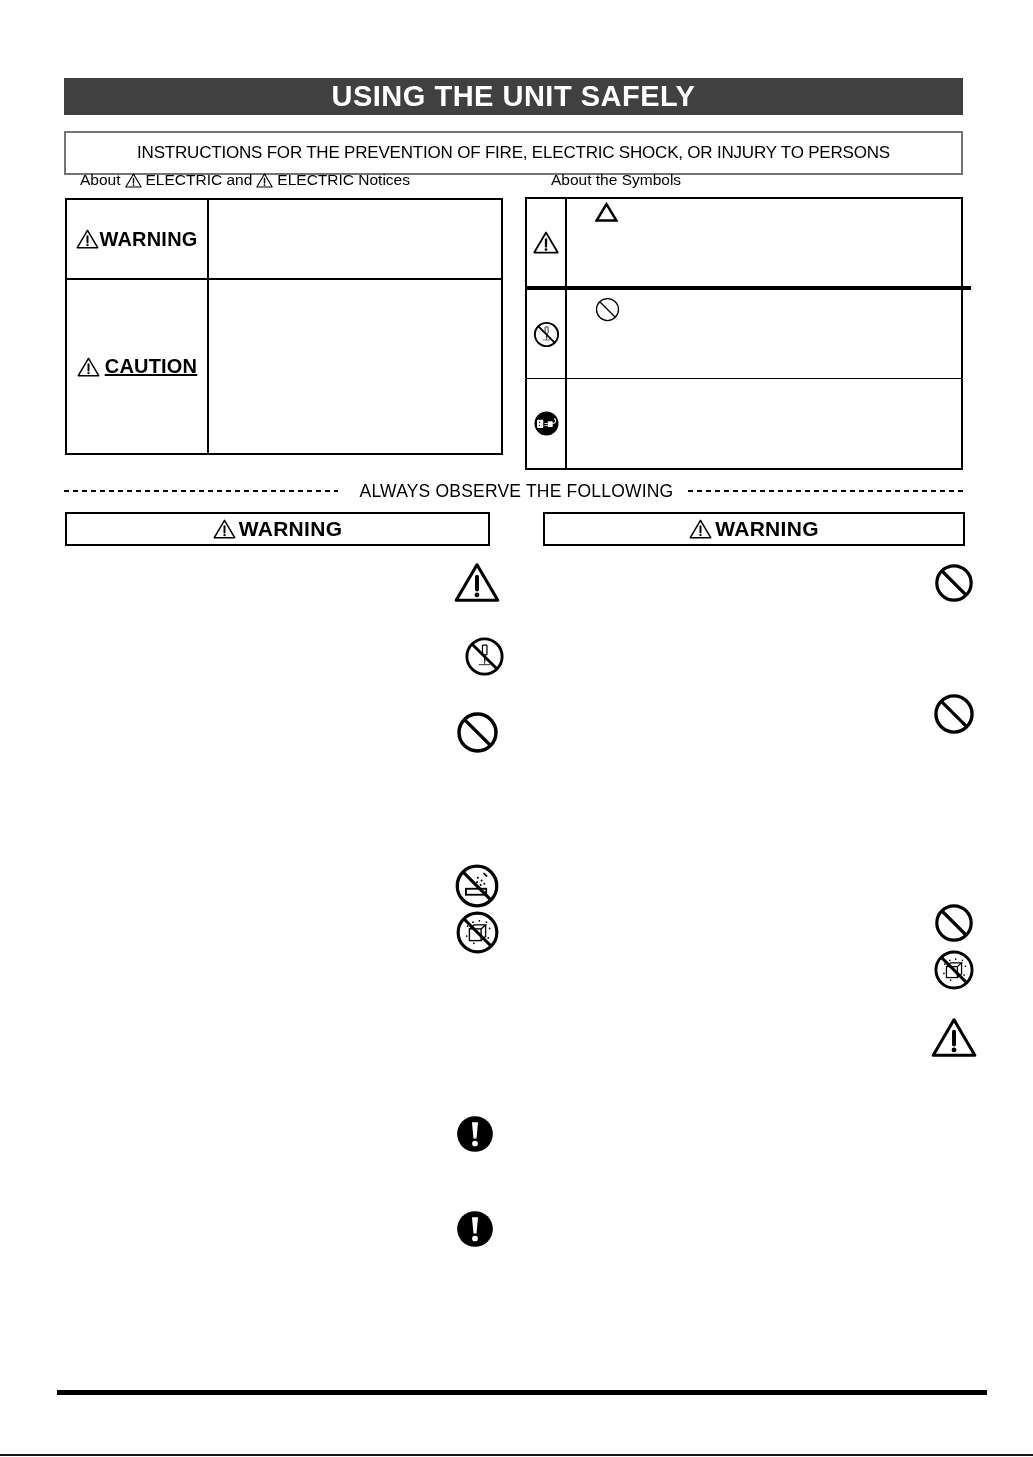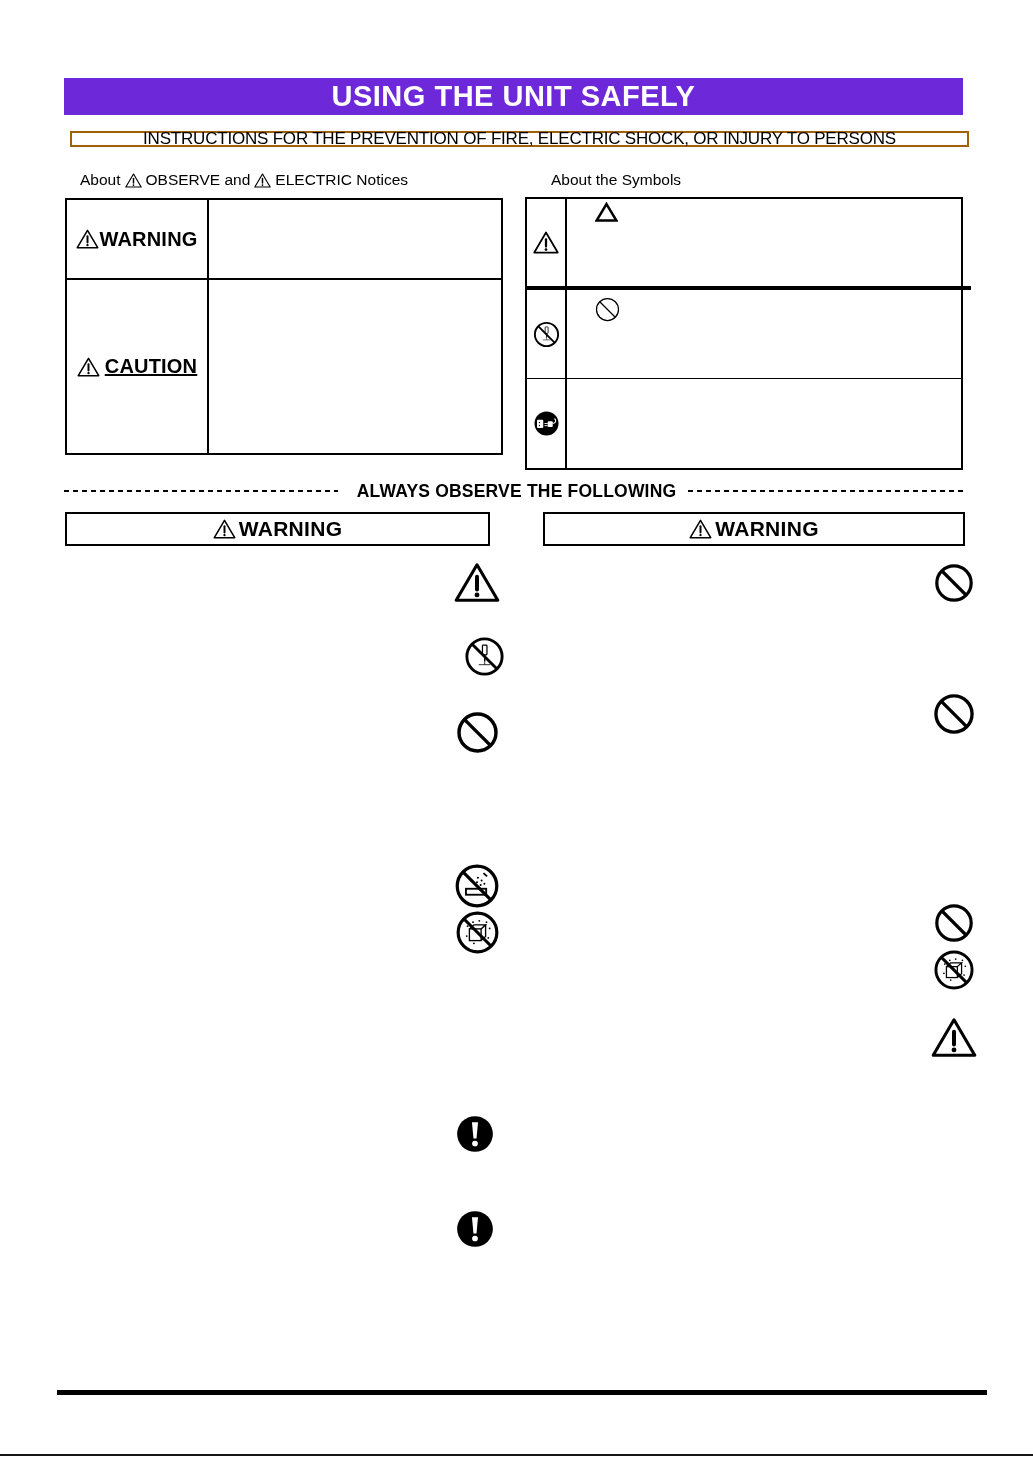--- a/index.html
+++ b/index.html
@@ -10,31 +10,31 @@
     font-family:"Liberation Sans", sans-serif;
     color:#000;
     overflow:hidden;
     margin:0 auto;
   }
   .abs{position:absolute;}
 
   
   .title-banner{
     left:64px;top:78px;width:899px;height:37px;
-    background:#6d28d9;color:#fff;
+    background:#404040;color:#fff;
     display:flex;align-items:center;justify-content:center;
     font-weight:bold;font-size:29px;letter-spacing:.5px;
   }
 
   
   .instructions-box{
-    left:64px;top:131px;width:899px;height:16px;
-    border:2px solid #a16207;box-sizing:border-box;
+    left:64px;top:131px;width:899px;height:44px;
+    border:2px solid #737373;box-sizing:border-box;
     display:flex;align-items:center;justify-content:center;
-    font-size:17px;letter-spacing:-.2px;margin-left:6px;
+    font-size:17px;letter-spacing:-.2px;
   }
 
   .about-label{
     top:170px;height:20px;font-size:15.5px;
     display:flex;align-items:center;gap:4px;white-space:nowrap;
   }
 
   
   .notices-table{
     left:65px;top:198px;width:438px;height:257px;
@@ -59,21 +59,21 @@
   .symbols-hdiv2{left:0;top:179px;width:100%;height:1px;background:#000;}
   .symbol-cell{left:0;width:38px;display:flex;align-items:center;justify-content:center;}
   .sym-row1{top:0;height:87px;}
   .sym-row2{top:91px;height:88px;}
   .sym-row3{top:180px;height:89px;}
 
   
   .observe-title{
     left:0;top:481px;width:1033px;height:20px;
     display:flex;align-items:center;justify-content:center;
-    font-weight:bold;font-size:17.5px;letter-spacing:.2px;
+    font-weight:normal;font-size:17.5px;letter-spacing:.2px;
   }
   .dash-line{
     top:490px;height:2px;
     background:repeating-linear-gradient(90deg,#000 0 5px,transparent 5px 9px);
   }
   .dash-left{left:64px;width:274px;}
   .dash-right{left:688px;width:276px;}
 
   
   .warning-header{
@@ -171,21 +171,21 @@
 
   <div class="abs instructions-box">
     <span>INSTRUCTIONS FOR THE PREVENTION OF FIRE, ELECTRIC SHOCK, OR INJURY TO PERSONS</span>
   </div>
 
   <div class="abs about-label" style="left:80px;">
     <span>About</span>
     <svg class="icon" width="17" height="15">
         <use href="#tri-alert"></use>
       </svg>
-    <span>OBSERVE and</span>
+    <span>ELECTRIC and</span>
     <svg class="icon" width="17" height="15">
         <use href="#tri-alert"></use>
       </svg>
     <span>ELECTRIC Notices</span>
   </div>
 
   <div class="abs about-label" style="left:551px;">
     <span>About the Symbols</span>
   </div>
 

